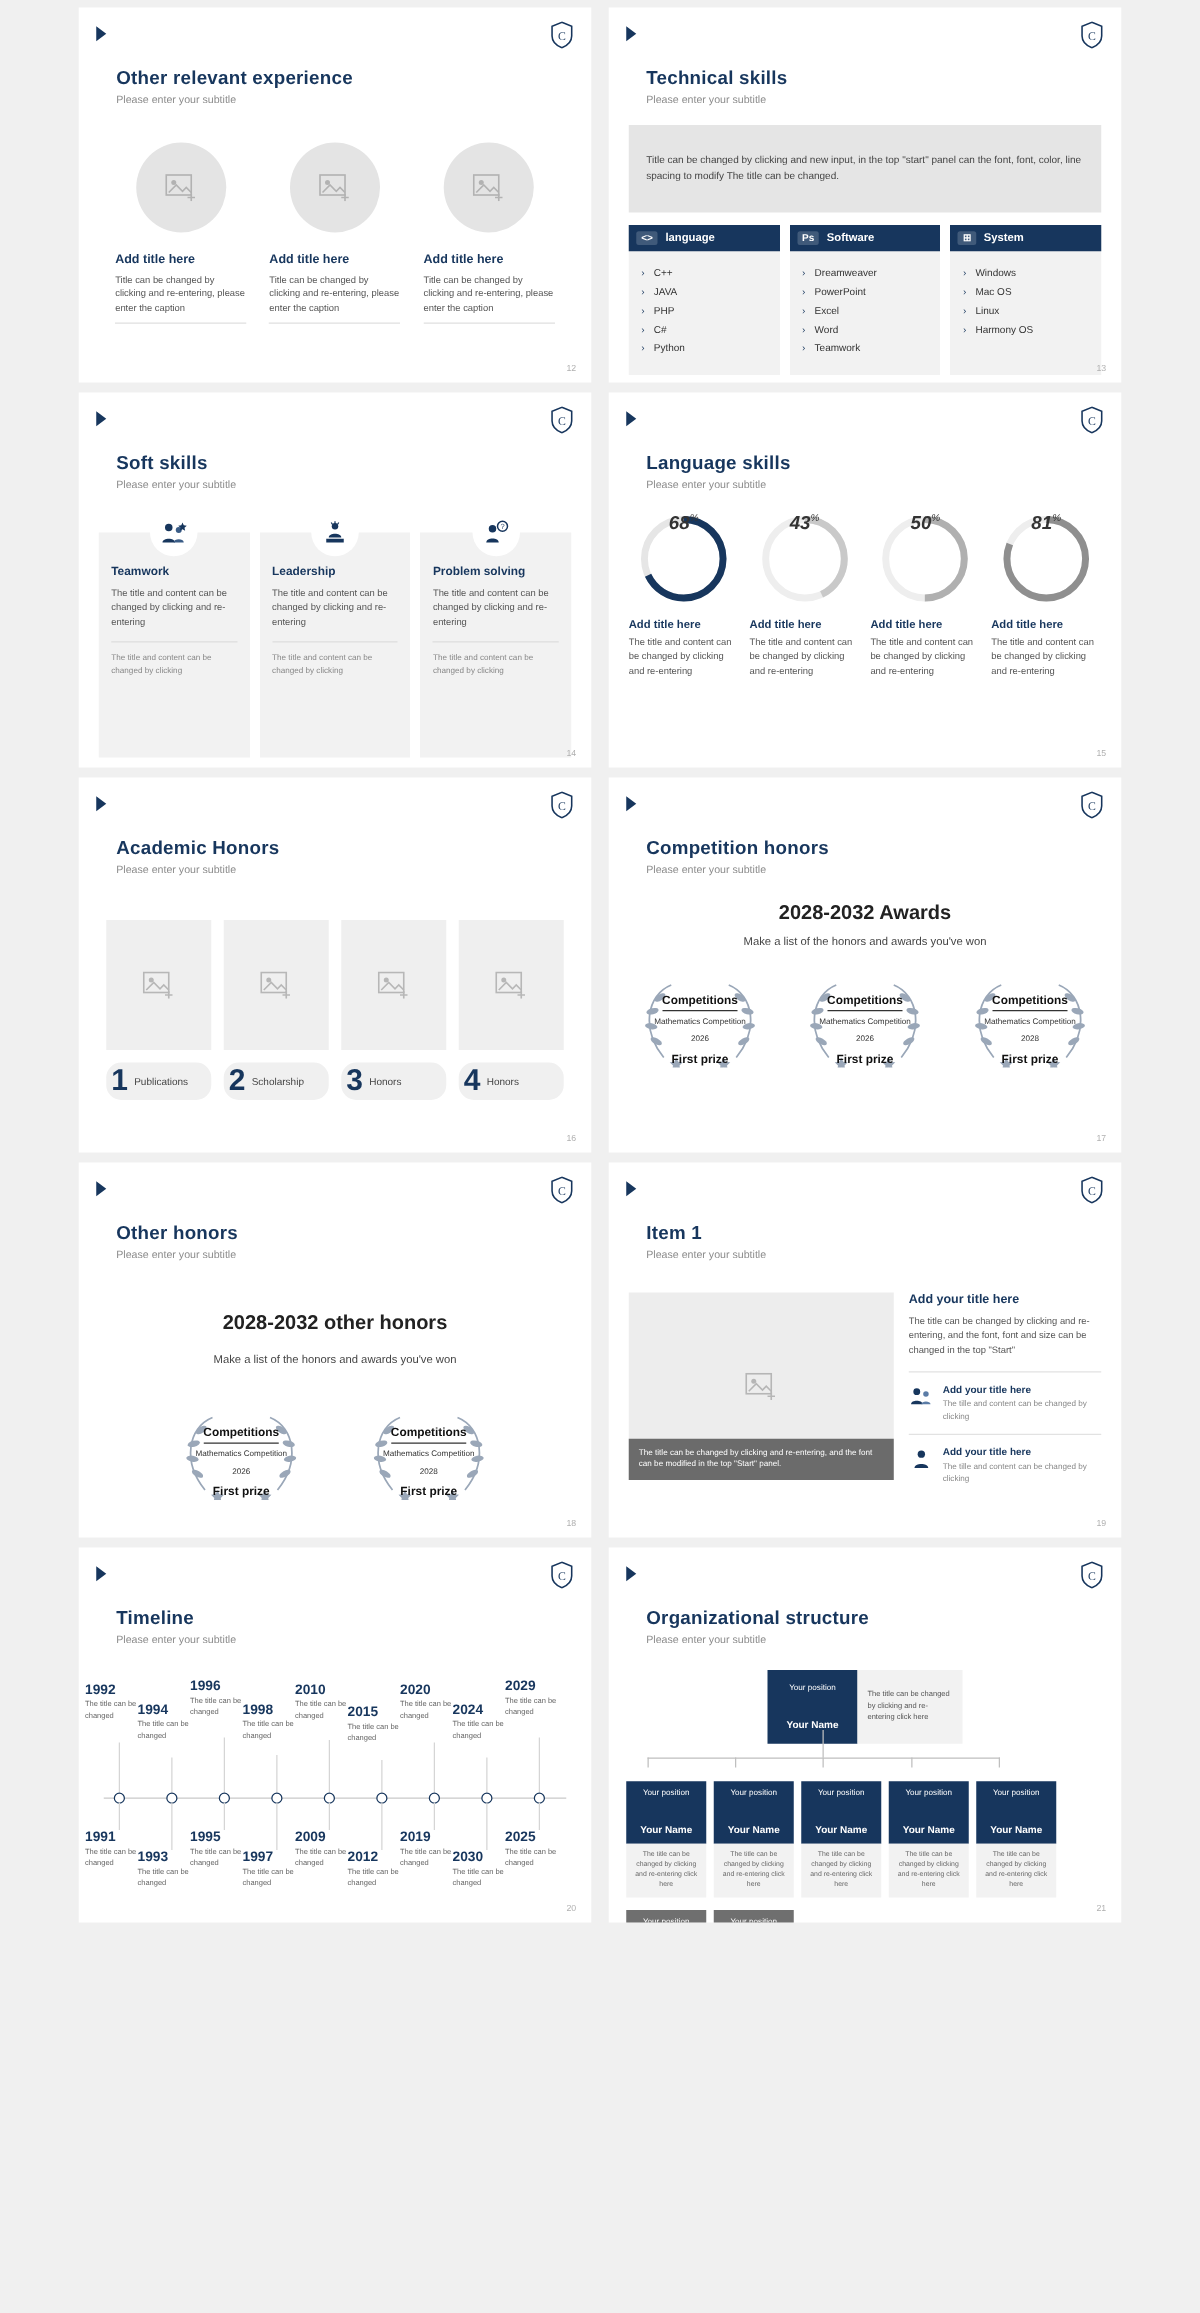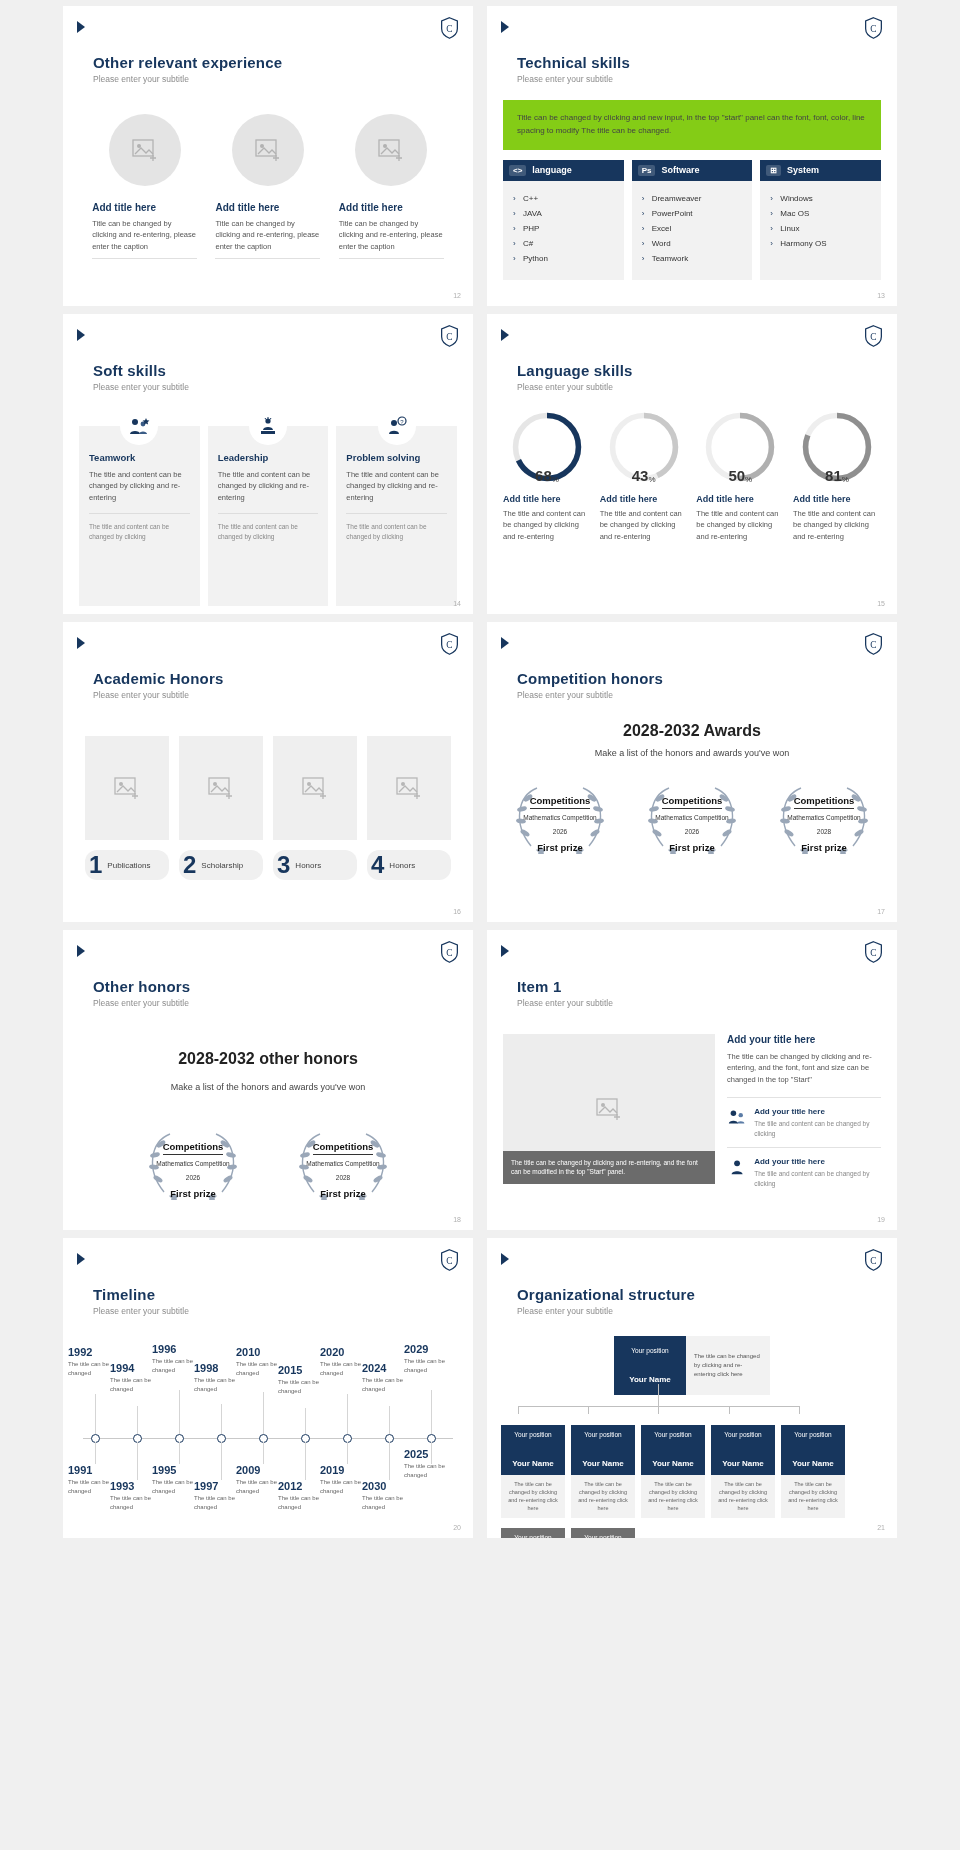--- a/index.html
+++ b/index.html
@@ -55,21 +55,21 @@
 
   
   .s12-row { display: flex; justify-content: space-around; margin-top: 30px; padding: 0 20px; }
   .s12-col { width: 105px; text-align: left; }
   .s12-col .circ { width: 72px; height: 72px; margin: 0 auto 16px auto; }
   .s12-col h4 { font-size: 10px; color: #17365d; margin-bottom: 5px; }
   .s12-col .line { border-bottom: 1px solid #e0e0e0; margin-top: 6px; }
 
   
   .s13-note {
-    margin: 16px 16px 0 16px; background: #84cc16; padding: 12px 14px;
+    margin: 16px 16px 0 16px; background: #e5e5e5; padding: 22px 14px;
     font-size: 8px; color: #444; line-height: 1.6;
   }
   .s13-cols { display: flex; gap: 8px; margin: 10px 16px 0 16px; }
   .s13-col { flex: 1; background: #f2f2f2; }
   .s13-hdr {
     background: #17365d; color: #fff; font-size: 9px; font-weight: bold;
     padding: 5px 6px; display: flex; align-items: center; gap: 6px;
   }
   .s13-hdr .bx {
     background: rgba(255,255,255,.18); font-size: 8px; padding: 1px 4px; border-radius: 2px;
@@ -87,22 +87,22 @@
     display: flex; align-items: center; justify-content: center;
   }
   .s14-col h4 { font-size: 9.5px; color: #17365d; margin-bottom: 6px; }
   .s14-col .hr { border-top: 1px solid #ddd; margin: 10px 0 8px 0; }
 
   
   .s15-row { display: flex; justify-content: space-between; margin: 18px 16px 0 16px; }
   .s15-col { width: 88px; }
   .ring { width: 74px; height: 74px; position: relative; margin: 0 auto 10px auto; }
   .ring .val {
-    position: absolute; inset: 0; display: flex; align-items: flex-end; justify-content: center;
-    font-size: 15px; font-weight: bold; color: #333;
+    position: absolute; inset: 0; display: flex; align-items: flex-start; justify-content: center;
+    font-size: 15px; font-weight: bold; color: #333; font-style: italic;
   }
   .ring .val sup { font-size: 8px; font-weight: normal; }
   .s15-col h4 { font-size: 9px; color: #17365d; margin-bottom: 4px; }
 
   
   .s16-row { display: flex; gap: 10px; margin: 36px 22px 0 22px; align-items: flex-end; }
   .s16-col { flex: 1; }
   .s16-ph { height: 104px; }
   .s16-tag {
     display: flex; align-items: center; gap: 5px; margin-top: 10px;
@@ -785,21 +785,21 @@
         <div class="tl-d">The title can be changed</div>
       </div>
       <div class="tl-lbl" style="left:243px;top:122px">
         <div class="tl-y">2019</div>
         <div class="tl-d">The title can be changed</div>
       </div>
       <div class="tl-lbl" style="left:285px;top:138px">
         <div class="tl-y">2030</div>
         <div class="tl-d">The title can be changed</div>
       </div>
-      <div class="tl-lbl" style="left:327px;top:106px">
+      <div class="tl-lbl" style="left:327px;top:122px">
         <div class="tl-y">2025</div>
         <div class="tl-d">The title can be changed</div>
       </div>
     </div>
     <div class="pgnum">20</div>
   </div>
 
   <div class="slide">
     <div class="tri"></div>
     <div class="slide-head">

